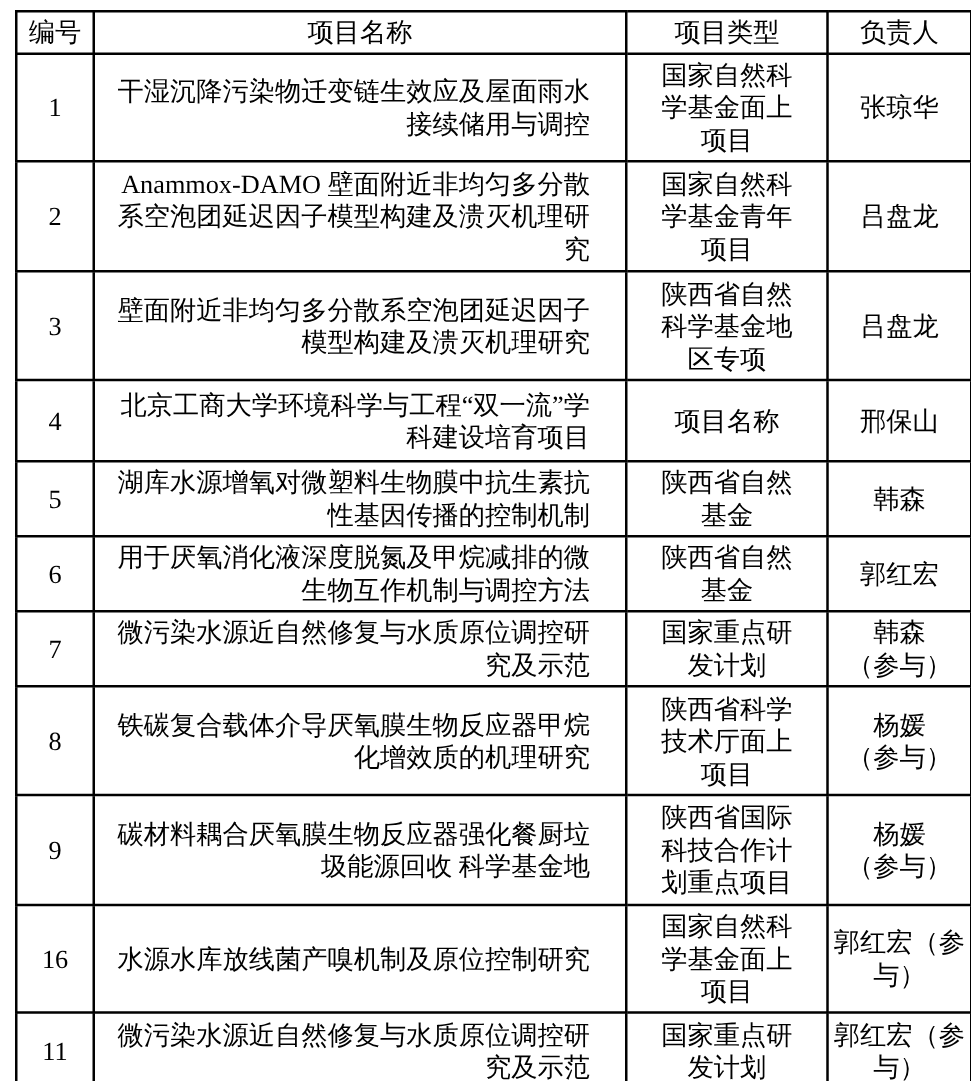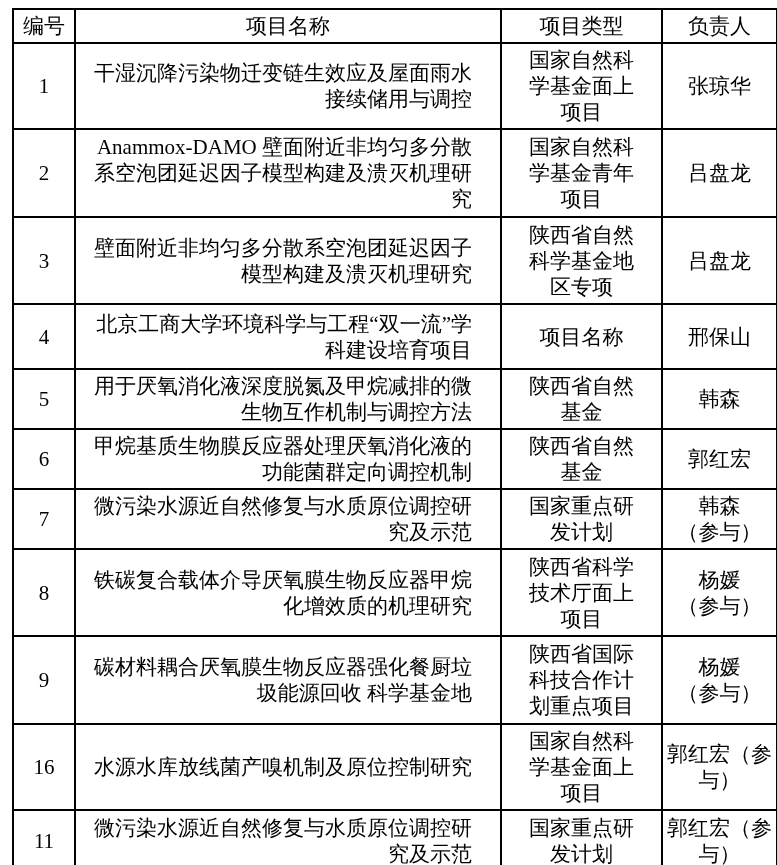--- a/index.html
+++ b/index.html
@@ -97,28 +97,28 @@
     <td class="c-leader">吕盘龙</td>
   </tr>
         <tr style="height: 65px;">
     <td class="c-id">4</td>
     <td class="c-name">北京工商大学环境科学与工程“双一流”学科建设培育项目</td>
     <td class="c-type">项目名称</td>
     <td class="c-leader">邢保山</td>
   </tr>
         <tr style="height: 58px;">
     <td class="c-id">5</td>
-    <td class="c-name">用于厌氧消化液深度脱氮及甲烷减排的微生物互作机制与调控方法</td>
+    <td class="c-name">湖库水源增氧对微塑料生物膜中抗生素抗性基因传播的控制机制</td>
     <td class="c-type">陕西省自然
 基金</td>
     <td class="c-leader">韩森</td>
   </tr>
         <tr style="height: 57px;">
     <td class="c-id">6</td>
-    <td class="c-name">甲烷基质生物膜反应器处理厌氧消化液的功能菌群定向调控机制</td>
+    <td class="c-name">用于厌氧消化液深度脱氮及甲烷减排的微生物互作机制与调控方法</td>
     <td class="c-type">陕西省自然
 基金</td>
     <td class="c-leader">郭红宏</td>
   </tr>
         <tr style="height: 58px;">
     <td class="c-id">7</td>
     <td class="c-name">微污染水源近自然修复与水质原位调控研究及示范</td>
     <td class="c-type">国家重点研
 发计划</td>
     <td class="c-leader">韩森

